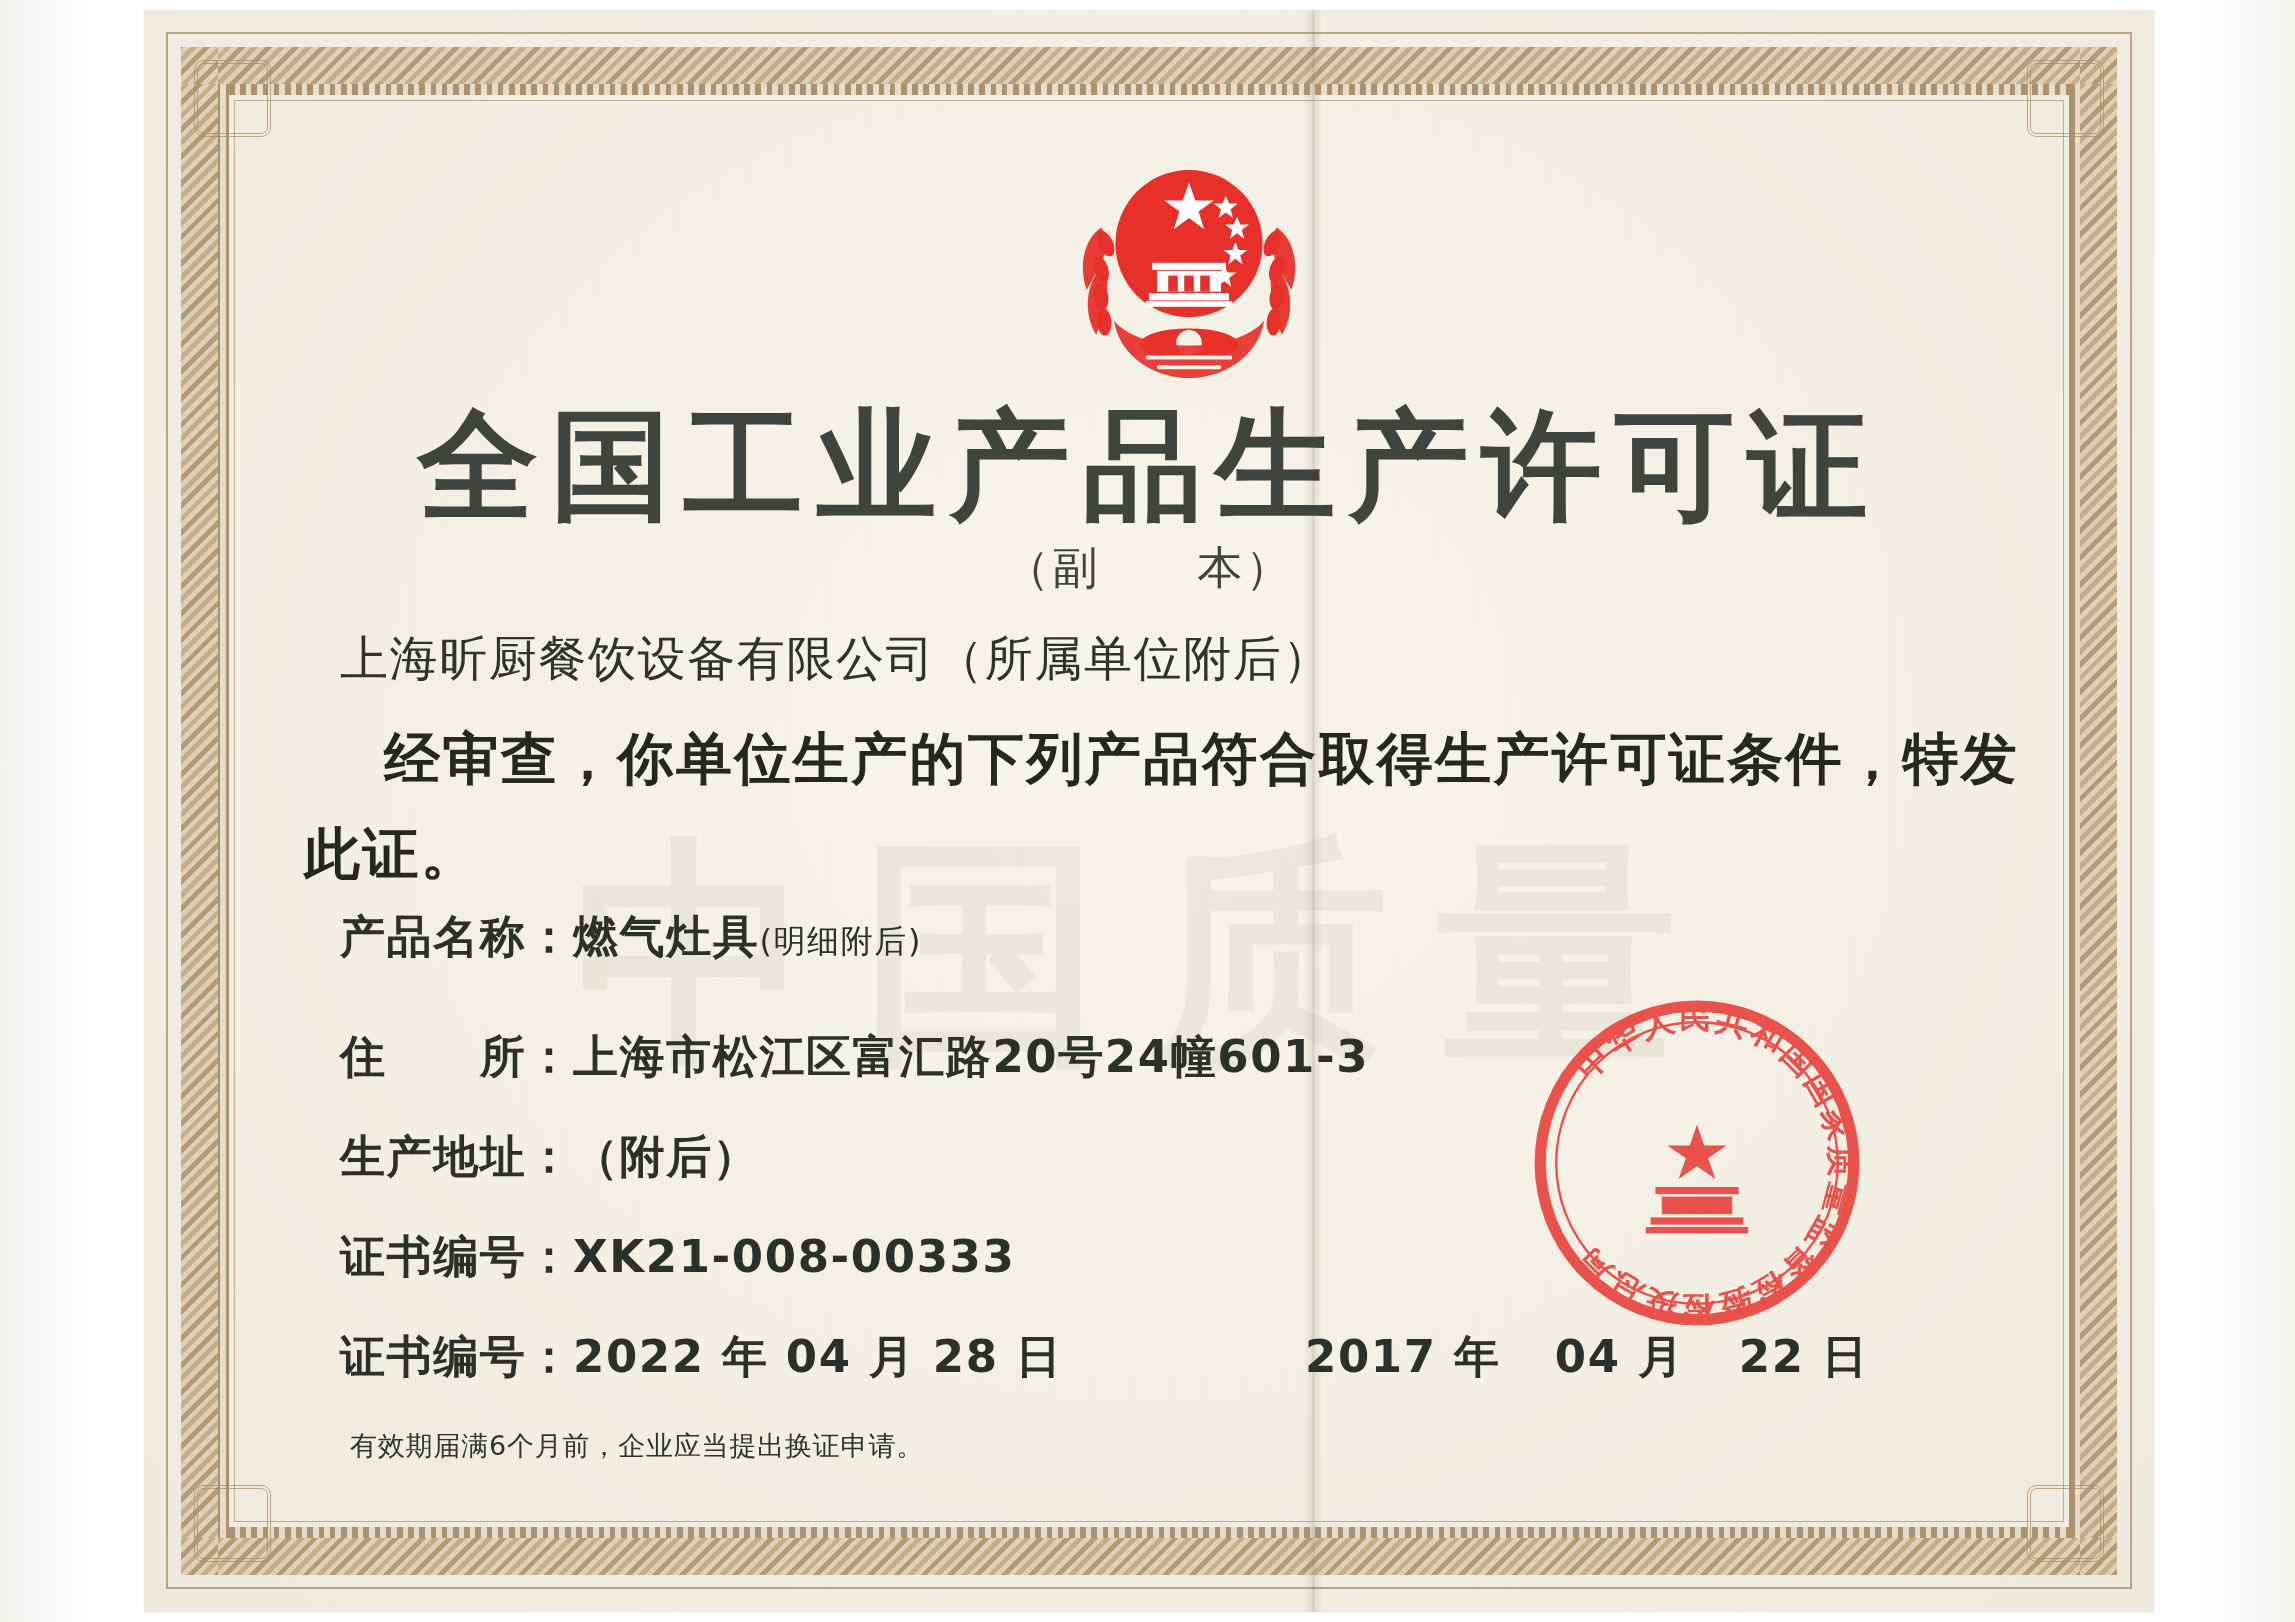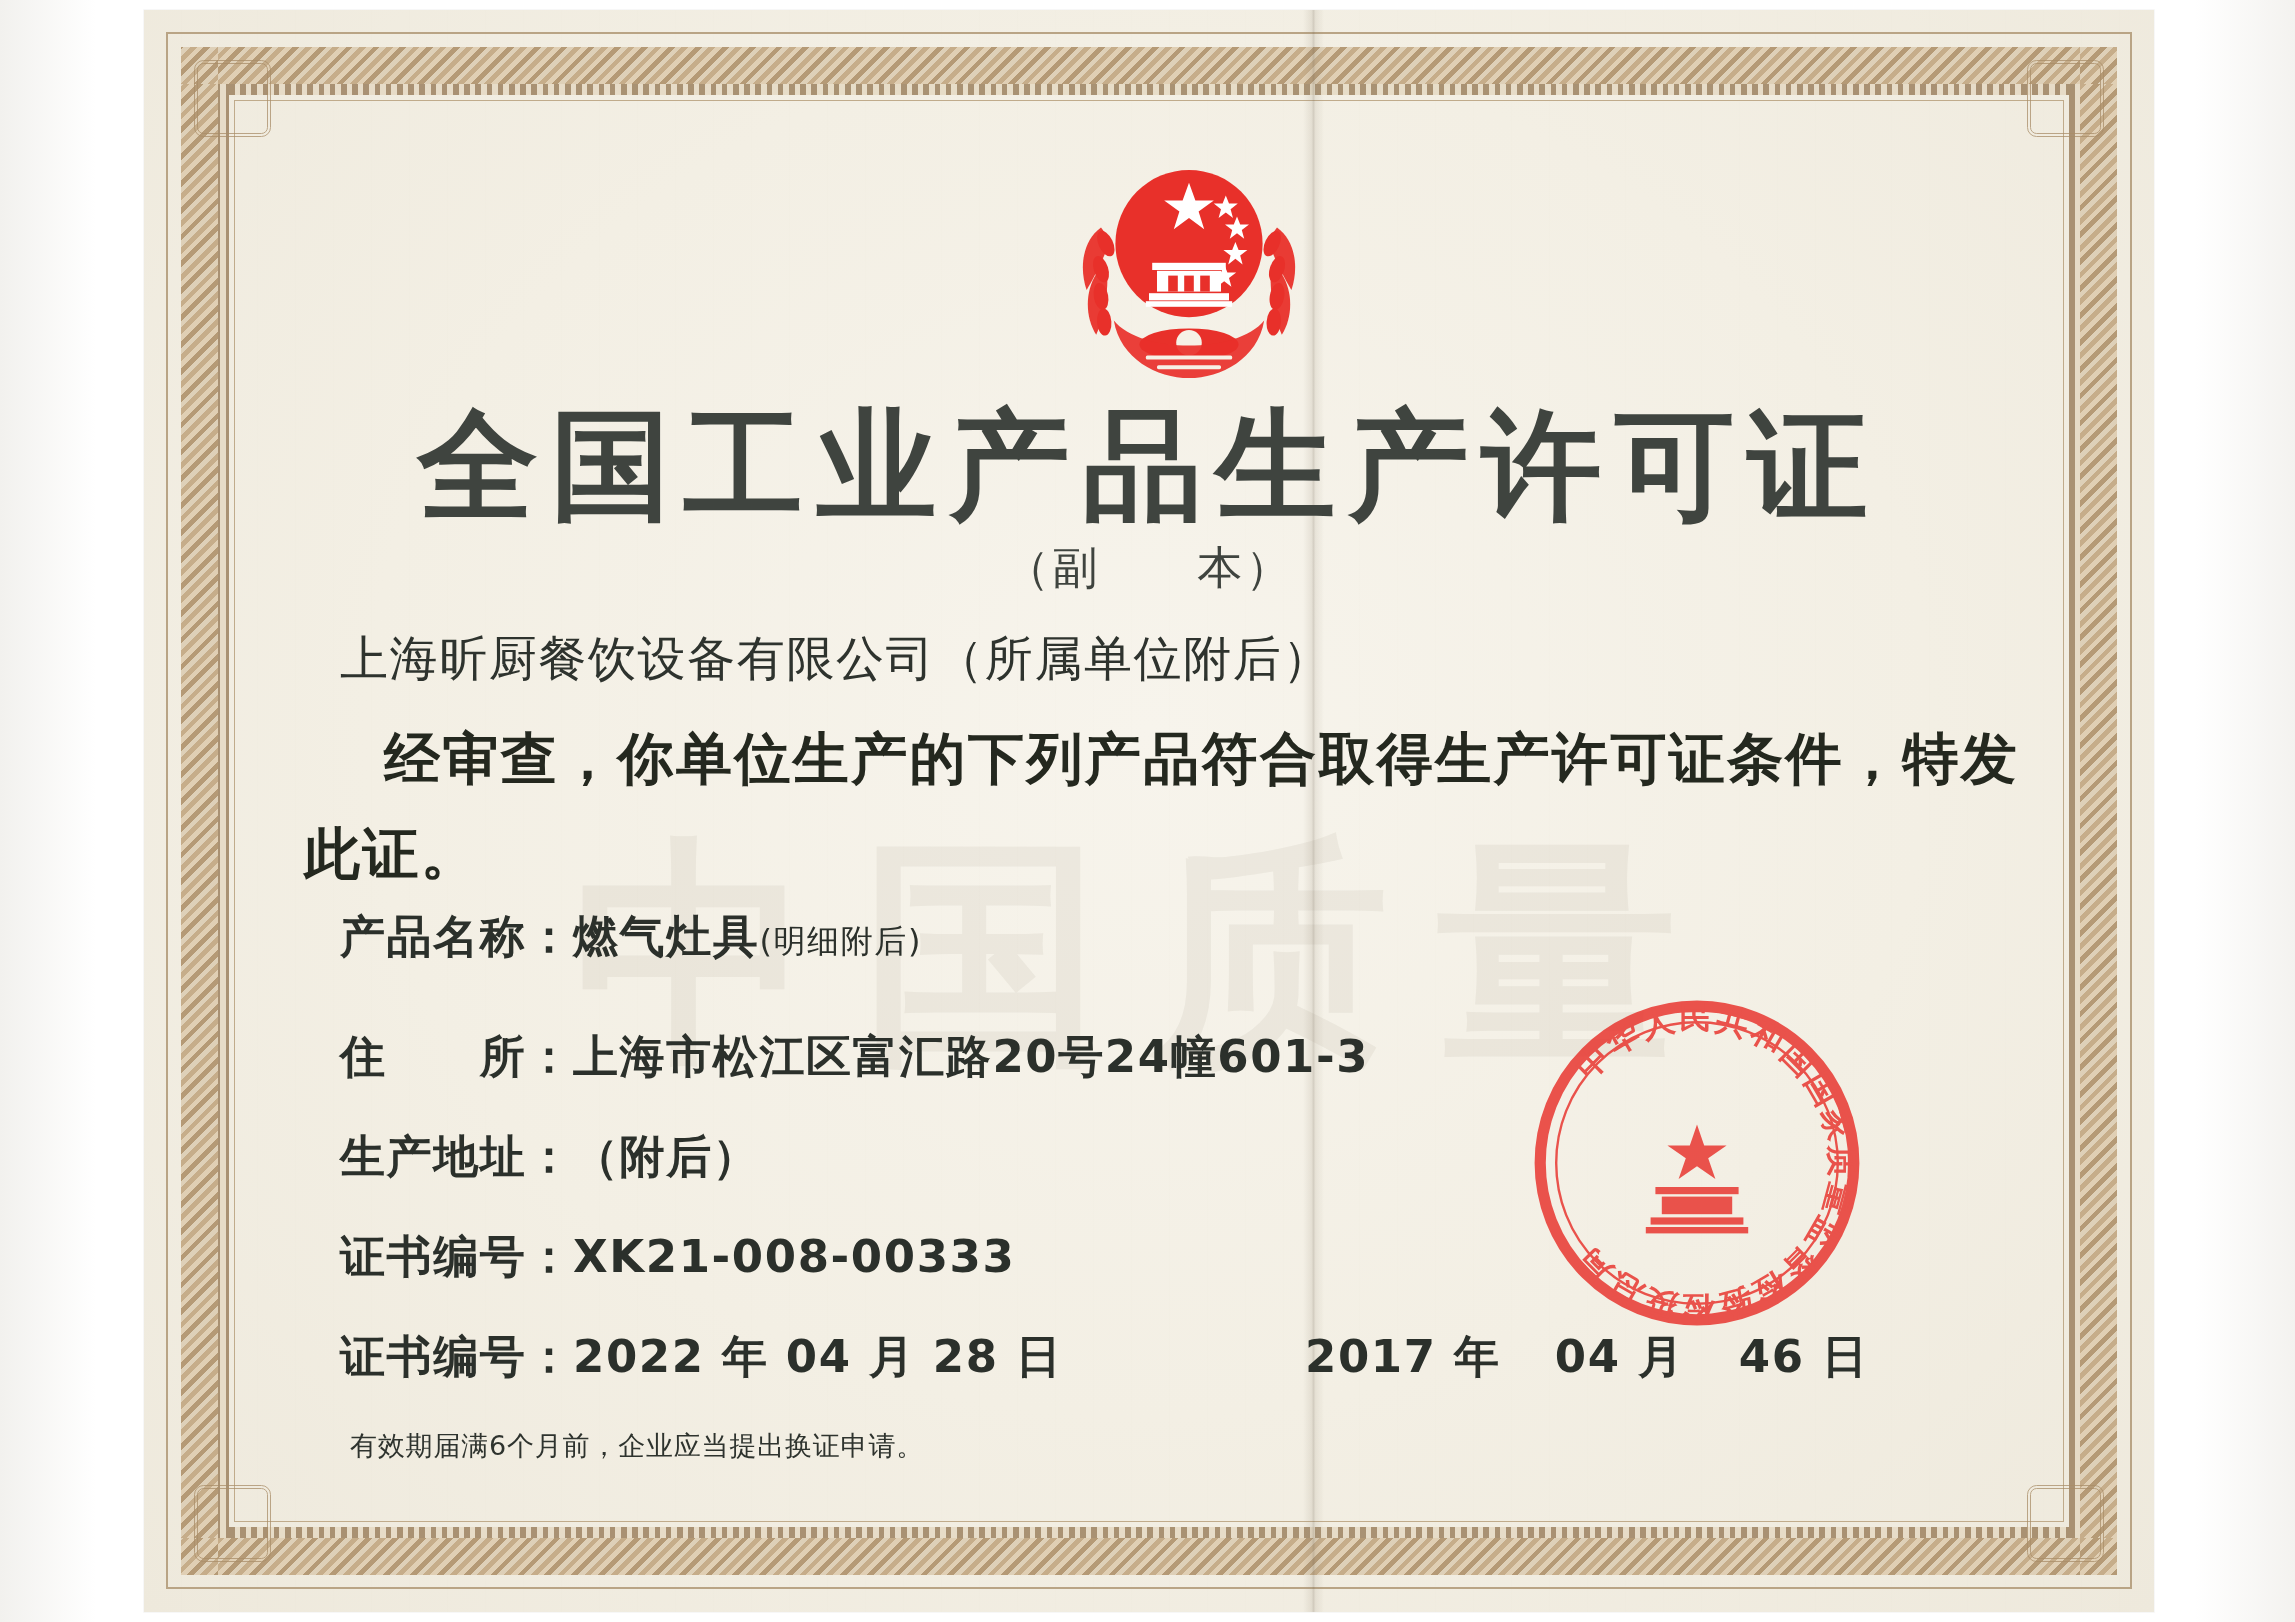--- a/index.html
+++ b/index.html
@@ -380,21 +380,21 @@
 
       <div class="field" id="field-valid">
         <span class="lbl">证书编号：</span><span class="val">2022 年 04 月 28 日</span>
       </div>
 
       <div id="issue-date">
         <span>2017</span>
         <span>年</span><span class="gap"></span>
         <span>04</span>
         <span>月</span><span class="gap"></span>
-        <span>46</span>
+        <span>22</span>
         <span>日</span>
       </div>
 
       <div id="footnote">有效期届满6个月前，企业应当提出换证申请。</div>
 
       <div id="seal">
         <svg width="352" height="352" viewBox="0 0 440 440" xmlns="http://www.w3.org/2000/svg">
           <defs>
             <path id="sealArc" d="M 220,220 m -168,0 a 168,168 0 1,1 336,0 a 168,168 0 1,1 -336,0"></path>
           </defs>

